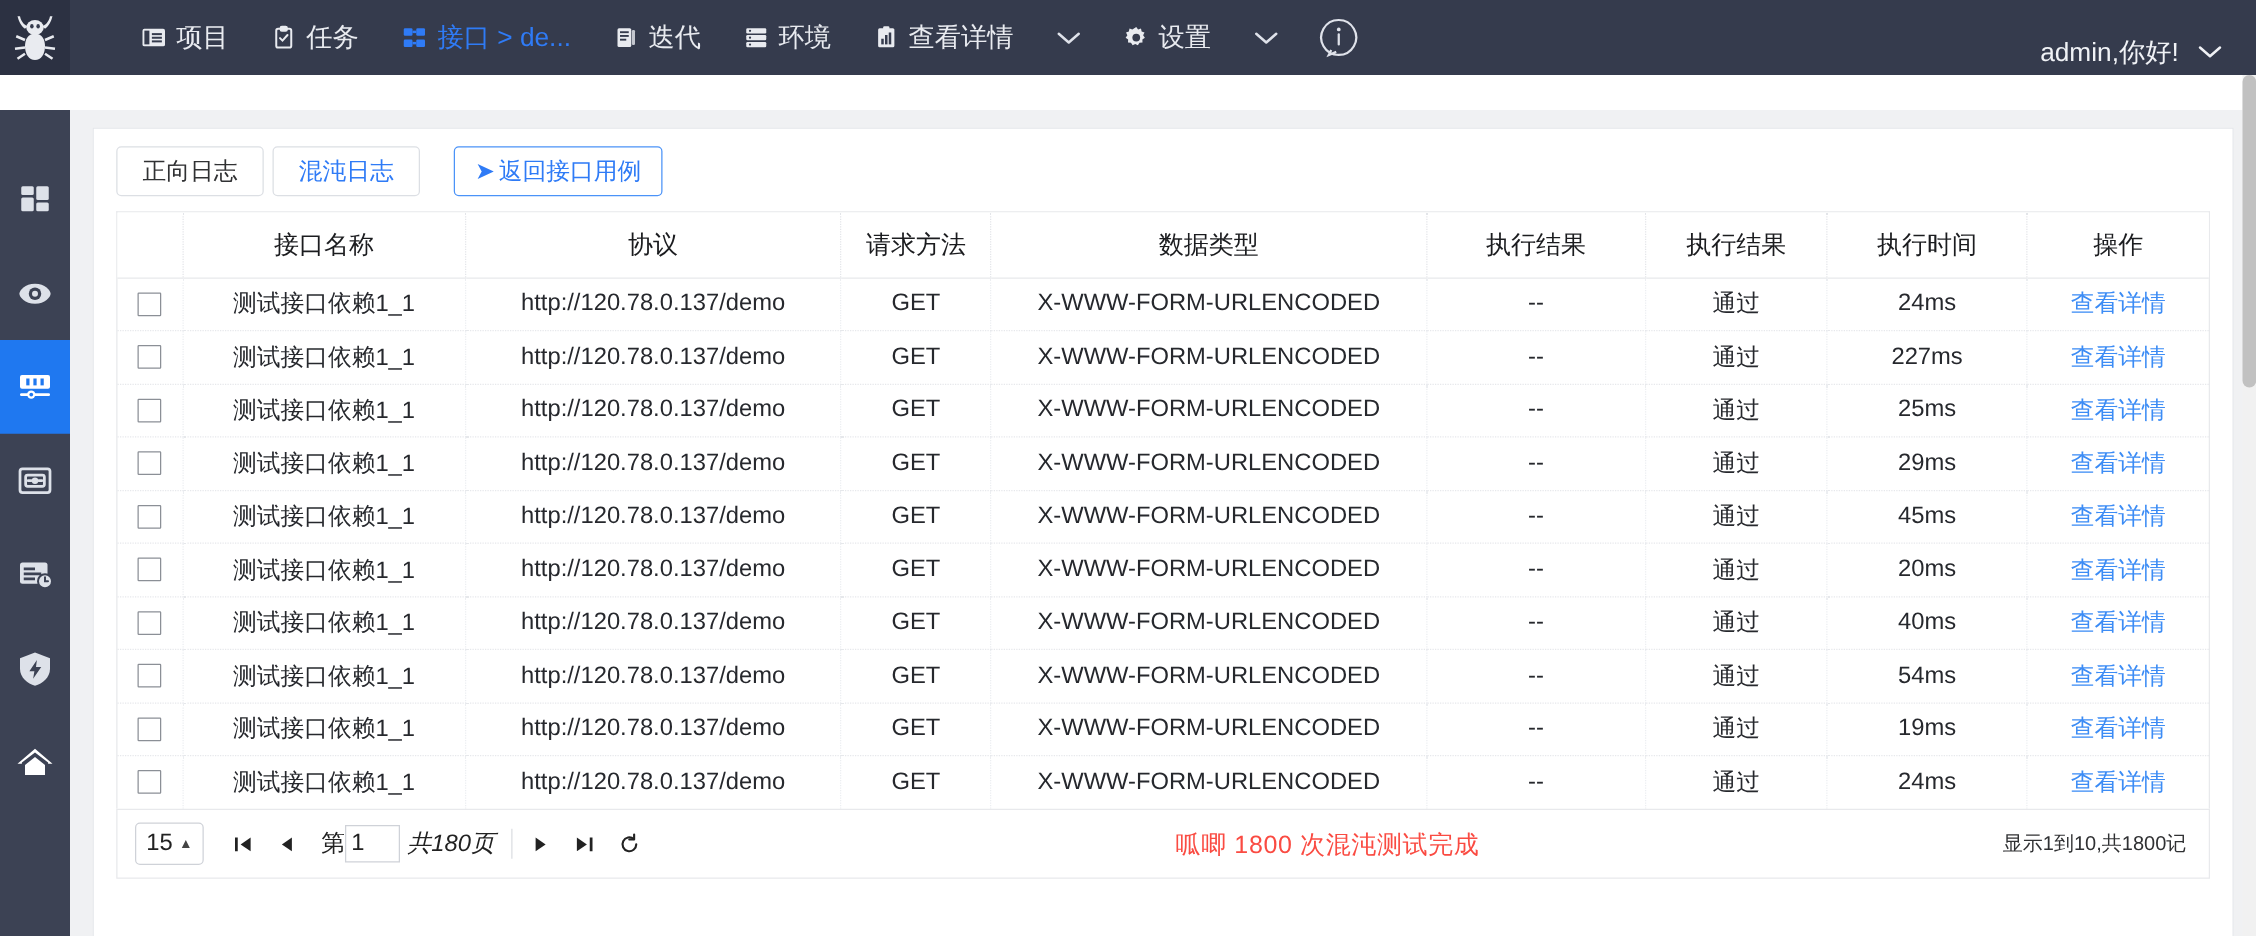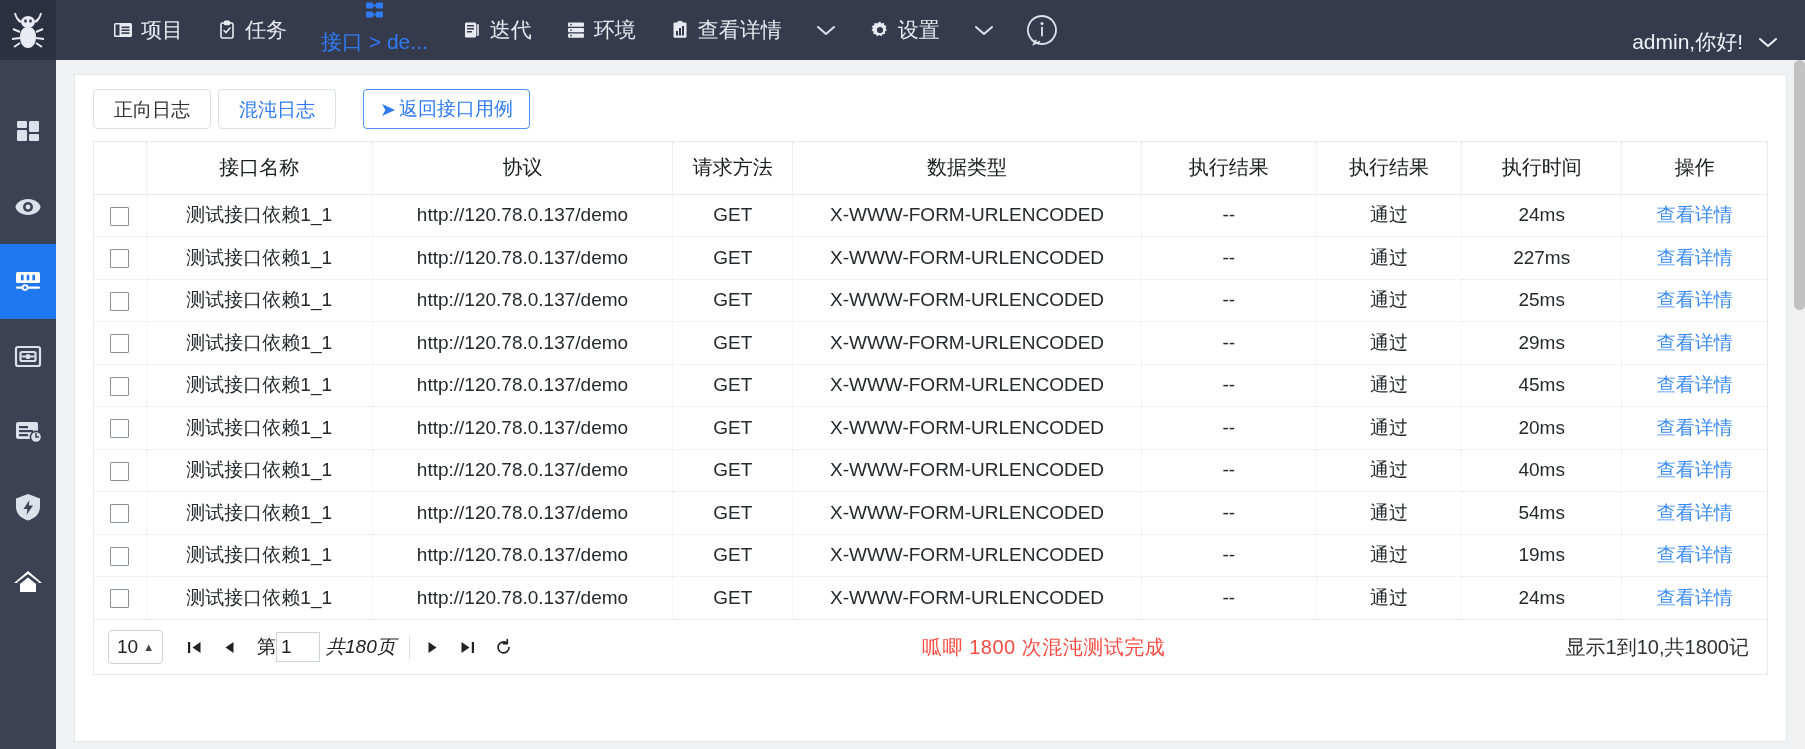--- a/index.html
+++ b/index.html
@@ -22,35 +22,35 @@
     display: flex; align-items: center; justify-content: center;
     flex: 0 0 56px;
   }
   .logo-cell svg { display:block; }
   .nav-items { display: flex; align-items: center; height: 71px; flex: 1 1 auto; padding-left: 40px; }
   .nav-item {
     display: flex; align-items: center; gap: 8px;
     padding: 0 17px; height: 60px; cursor: pointer;
     font-size: 21px; color: #e9ebf0; white-space: nowrap;
   }
-  .nav-item.active { color: #2f7bf6; flex-direction: column; }
+  .nav-item.active { color: #2f7bf6; }
   .nav-item .nav-ico { display:flex; align-items:center; }
   .nav-caret {
     padding: 0 16px; height: 60px; display: flex; align-items: center;
     cursor: pointer; color: #dfe2ea;
   }
   .info-btn { padding: 0 14px; display:flex; align-items:center; cursor:pointer; }
   .nav-right {
     margin-left: auto; display: flex; align-items: center; gap: 14px;
     padding-right: 26px; font-size: 21px; color: #f0f2f6; margin-top: 24px;
   }
   .nav-right .user { cursor: pointer; }
 
   
-  .body-wrap { display: flex; flex: 1 1 auto; min-height: 0; }
+  .body-wrap { display: flex; flex: 1 1 auto; min-height: 0; margin-top: 28px; }
 
   .sidebar {
     width: 56px; flex: 0 0 56px; background: #3c4254;
     display: flex; flex-direction: column; align-items: center;
     padding-top: 34px; gap: 0;
   }
   .side-item {
     width: 56px; height: 75px; display: flex; align-items: center; justify-content: center;
     cursor: pointer; color: #dde1e9;
   }
@@ -139,21 +139,21 @@
     width: 44px; height: 30px; border: 1px solid #cfd2d8; background: #fff;
     font-size: 19px; text-align: left; padding: 0 4px; color: #222;
     font-family: "Liberation Sans", sans-serif;
   }
   .pg-total { padding: 0 8px 0 6px; font-size: 19px; font-style: italic; }
   .pg-divider { width: 1px; height: 24px; background: #dcdee2; margin: 0 5px; }
   .pg-status {
     flex: 1 1 auto; text-align: center; color: #fa4b42;
     font-size: 20px; letter-spacing: .5px;
   }
-  .pg-count { font-size: 20px; color: #303133; padding-right: 4px; white-space: nowrap; }
+  .pg-count { font-size: 16px; color: #303133; padding-right: 4px; white-space: nowrap; }
 
   
   .vscroll {
     position: absolute; right: 0; top: 60px; width: 11px; height: 689px;
     background: #f1f1f1;
   }
   .vscroll .thumb { position:absolute; top:0; left:0; width:11px; height:250px; background:#c1c1c1; border-radius:6px; }
 </style>
 </head>
 <body>
@@ -509,21 +509,21 @@
                   <td>通过</td>
                   <td>24ms</td>
                   <td class="link"><a>查看详情</a></td>
                 </tr>
               </tbody>
           </table>
         </div>
 
         <div class="pager">
           <div class="pg-size">
-            <span>10</span>
+            <span>15</span>
             <span class="caret-up">▲</span>
           </div>
           <div class="pg-ctrls">
             <span class="ic">
               <svg width="17" height="17" viewBox="0 0 17 17" fill="#222">
                   <rect x="2" y="3" width="2.2" height="11"></rect>
                   <path d="M14.5 3 L6.5 8.5 L14.5 14 Z"></path>
                 </svg>
             </span>
             <span class="ic">

